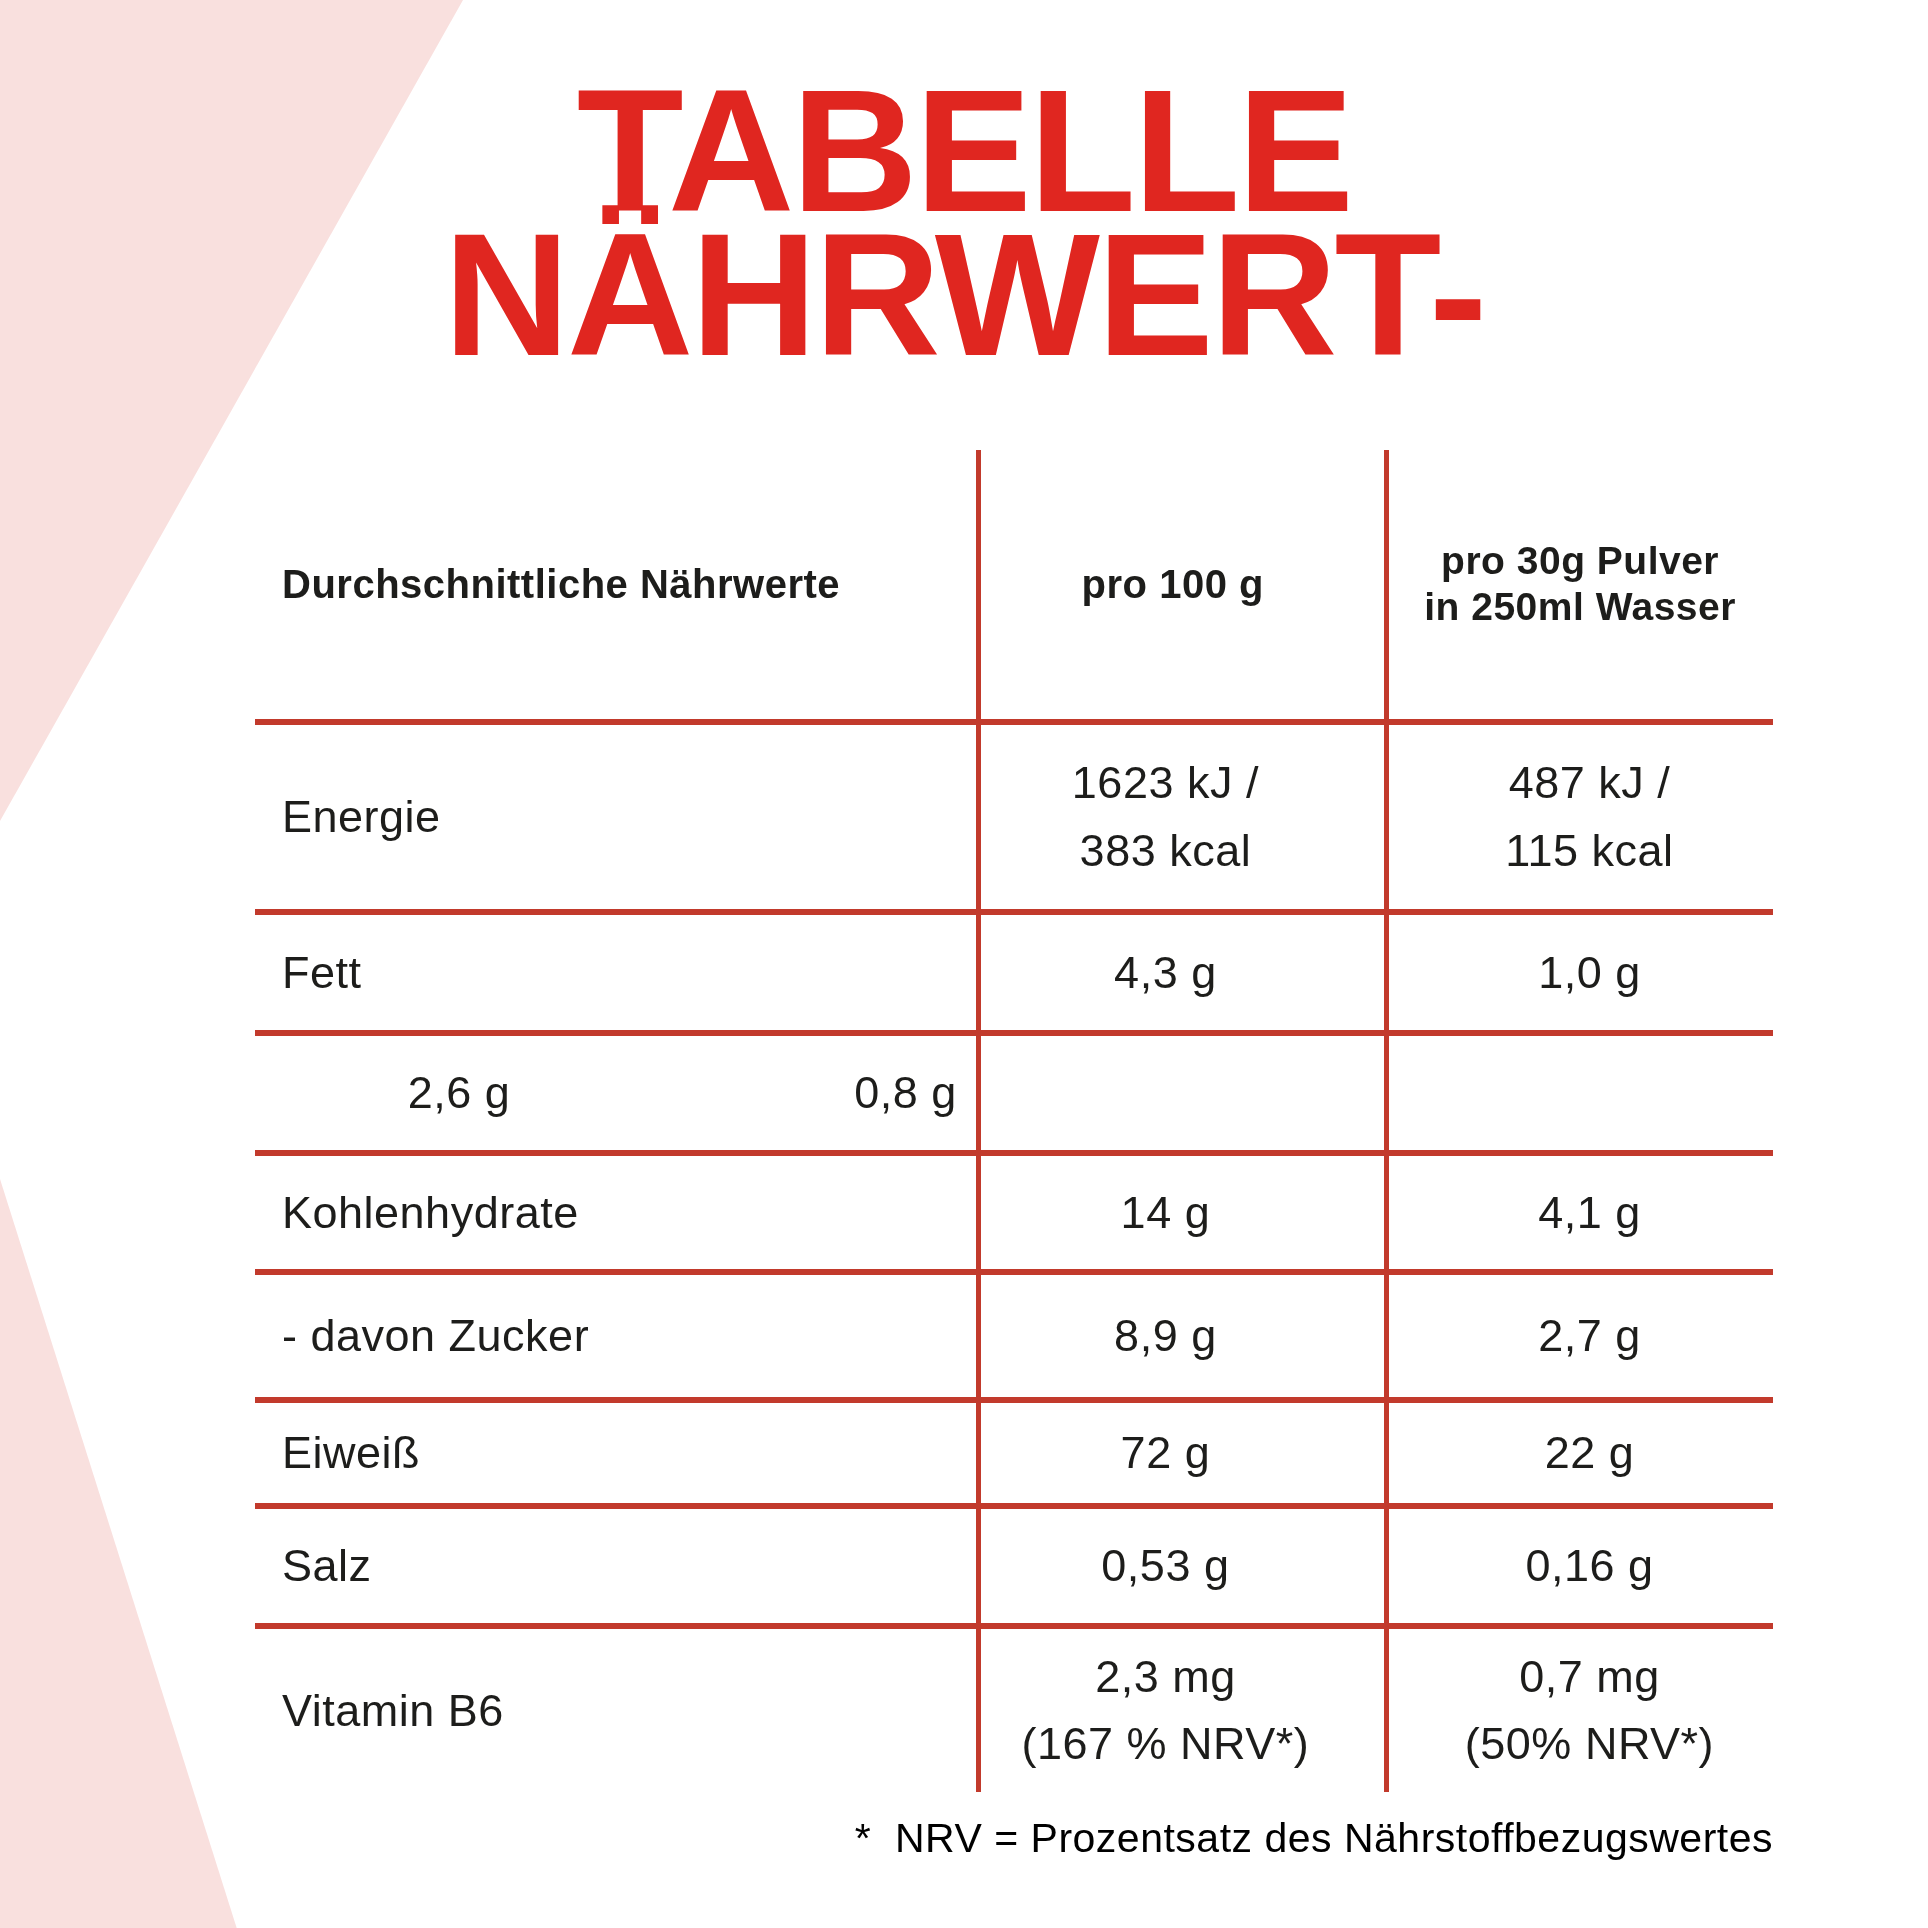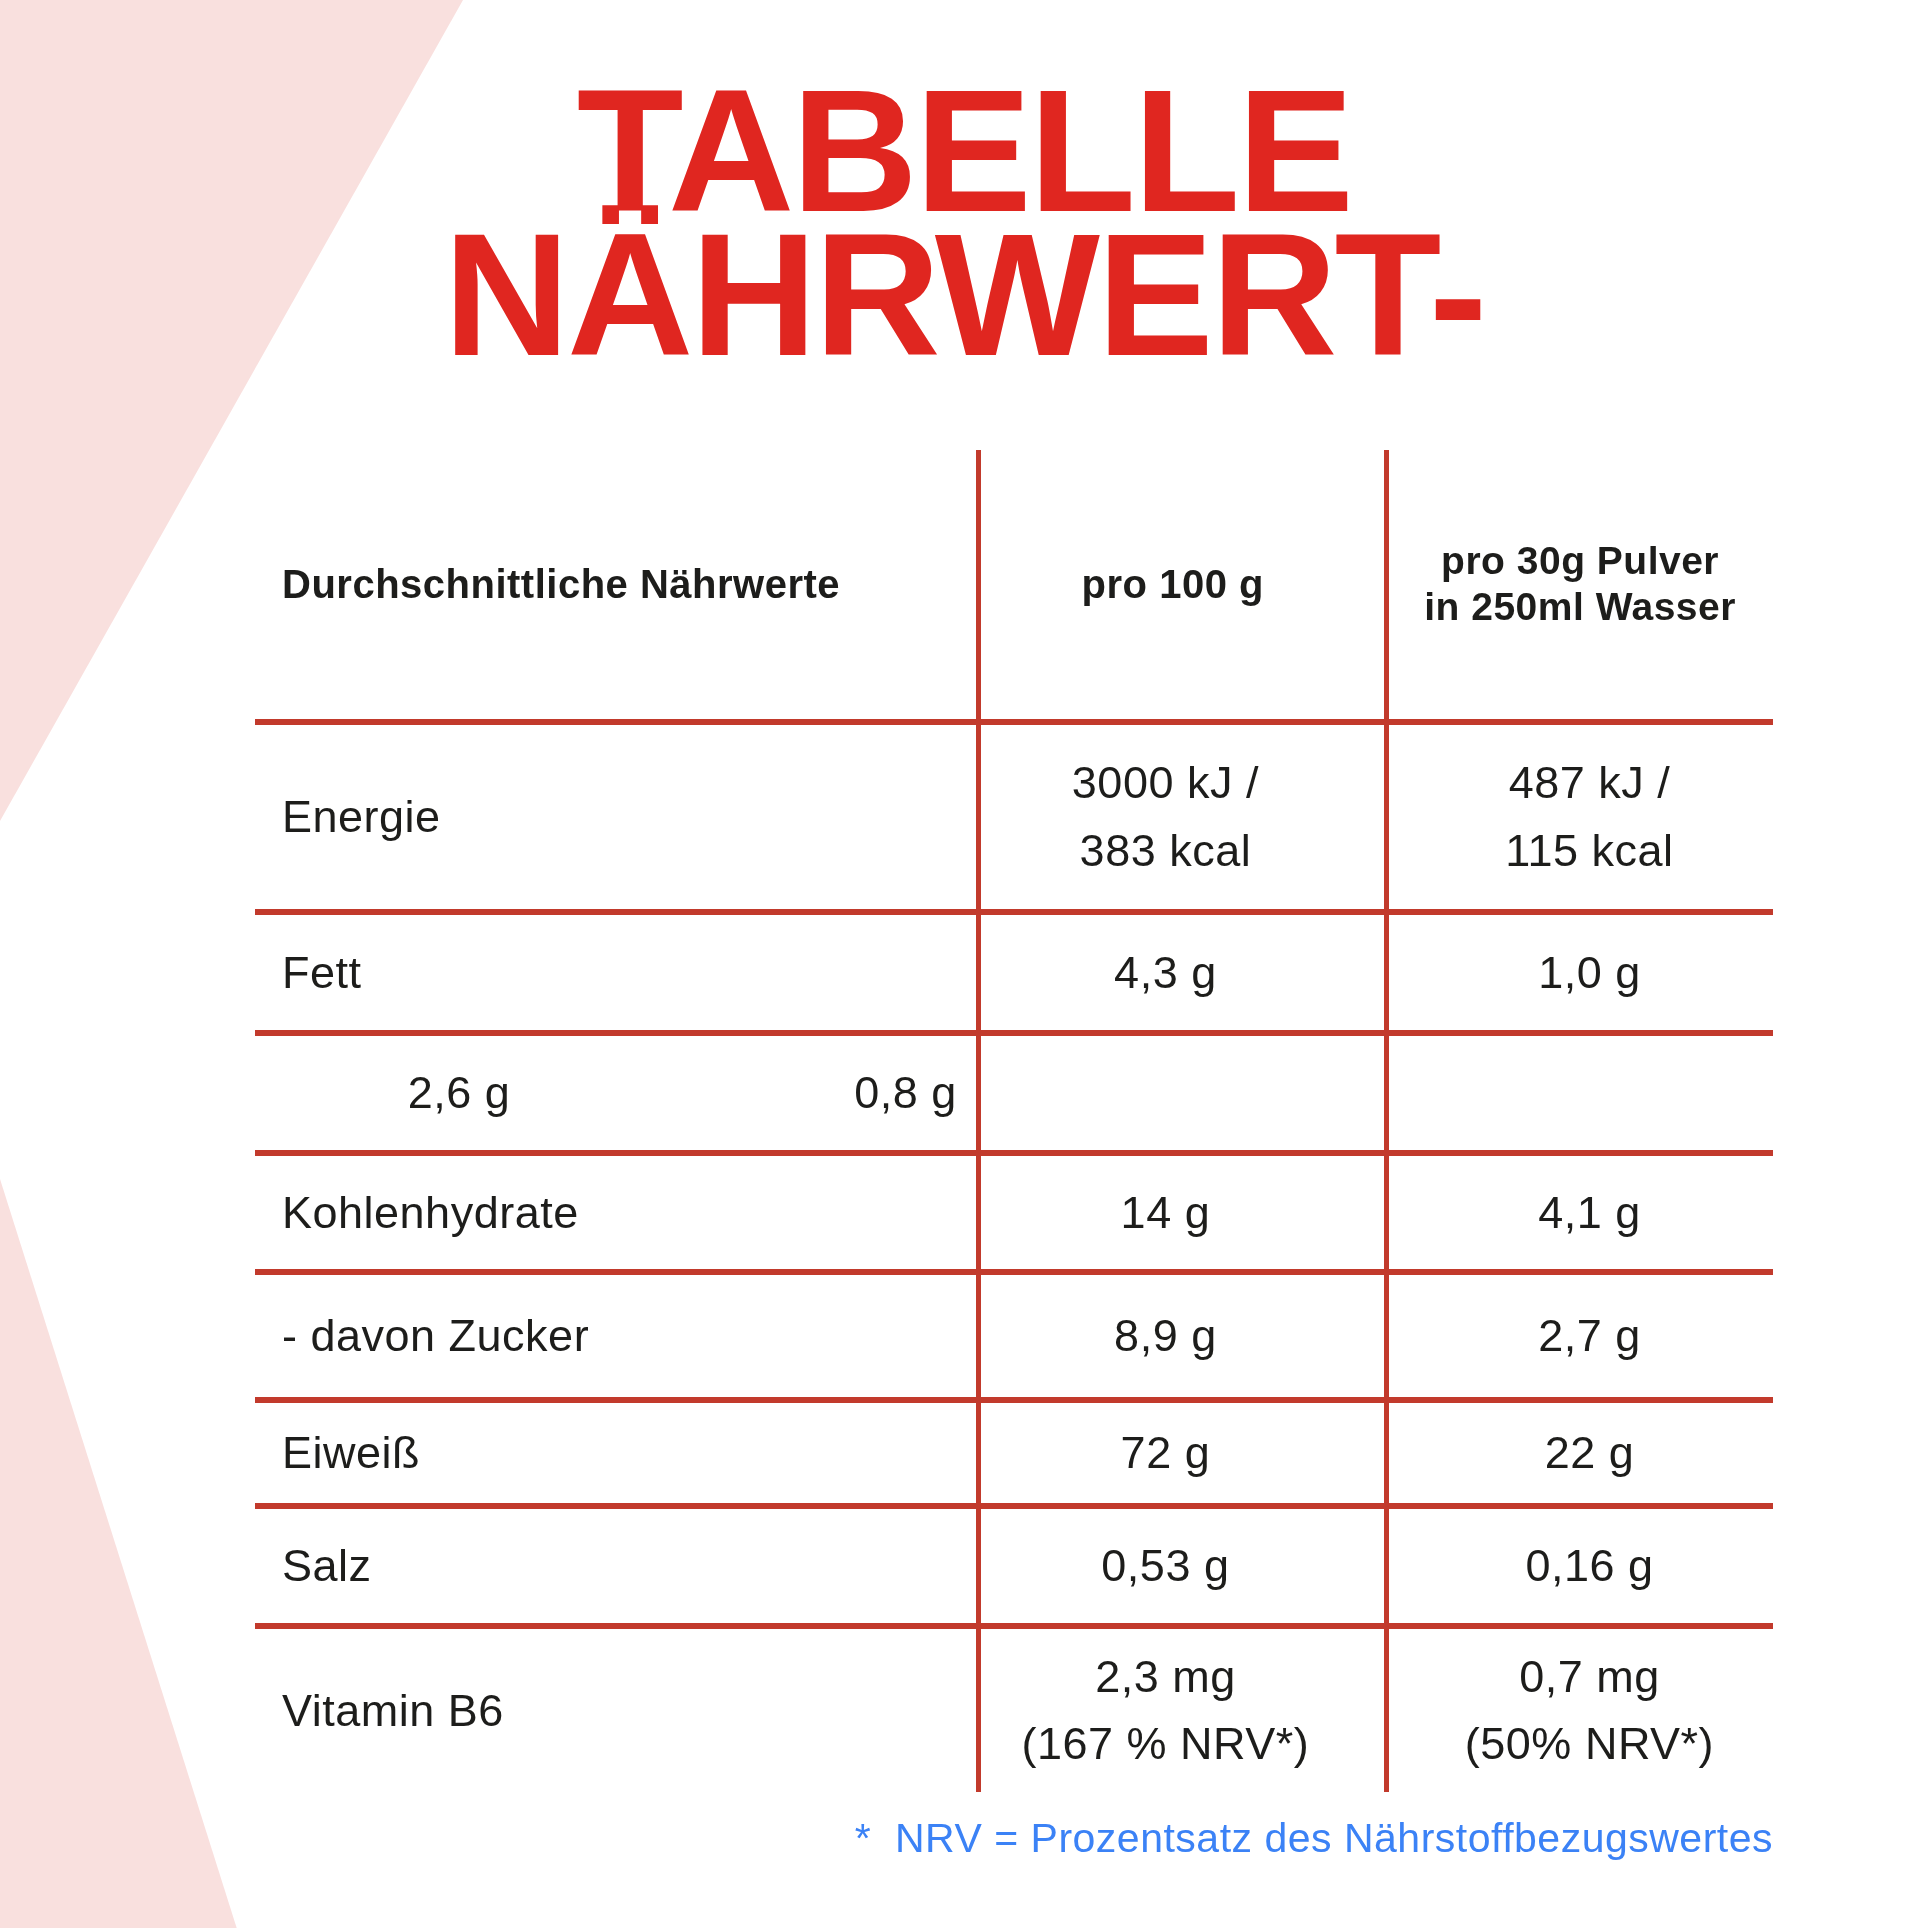--- a/index.html
+++ b/index.html
@@ -63,21 +63,21 @@
   .h-fetts{height:120px;}
   .h-kohl{height:120px;}
   .h-zucker{height:128px;}
   .h-eiweiss{height:107px;}
   .h-salz{height:120px;}
   .h-vitb6{height:170px;}
   
   .footnote{
     position:absolute;top:1815px;right:155px;
     font-weight:300;font-size:41px;letter-spacing:0.5px;
-    color:#3b82f6;white-space:pre;
+    color:#000000;white-space:pre;
   }
 </style>
 </head>
 <body>
 
 <div class="canvas">
 
   <div class="bg-wedge-top"></div>
   <div class="bg-wedge-bottom"></div>
 
@@ -97,21 +97,21 @@
         <div class="cell c-v1 hdr">pro 100 g</div>
         <div class="cell c-v2 hdr-small">
           <div>pro 30g Pulver</div>
           <div>in 250ml Wasser</div>
         </div>
       </div>
 
       <div class="trow bordered h-energie body-txt">
         <div class="cell c-label">Energie</div>
         <div class="cell c-v1">
-          <div>3000 kJ /</div>
+          <div>1623 kJ /</div>
           <div>383 kcal</div>
         </div>
         <div class="cell c-v2">
           <div>487 kJ /</div>
           <div>115 kcal</div>
         </div>
       </div>
 
       <div class="trow bordered h-fett body-txt">
         <div class="cell c-label">Fett</div>

